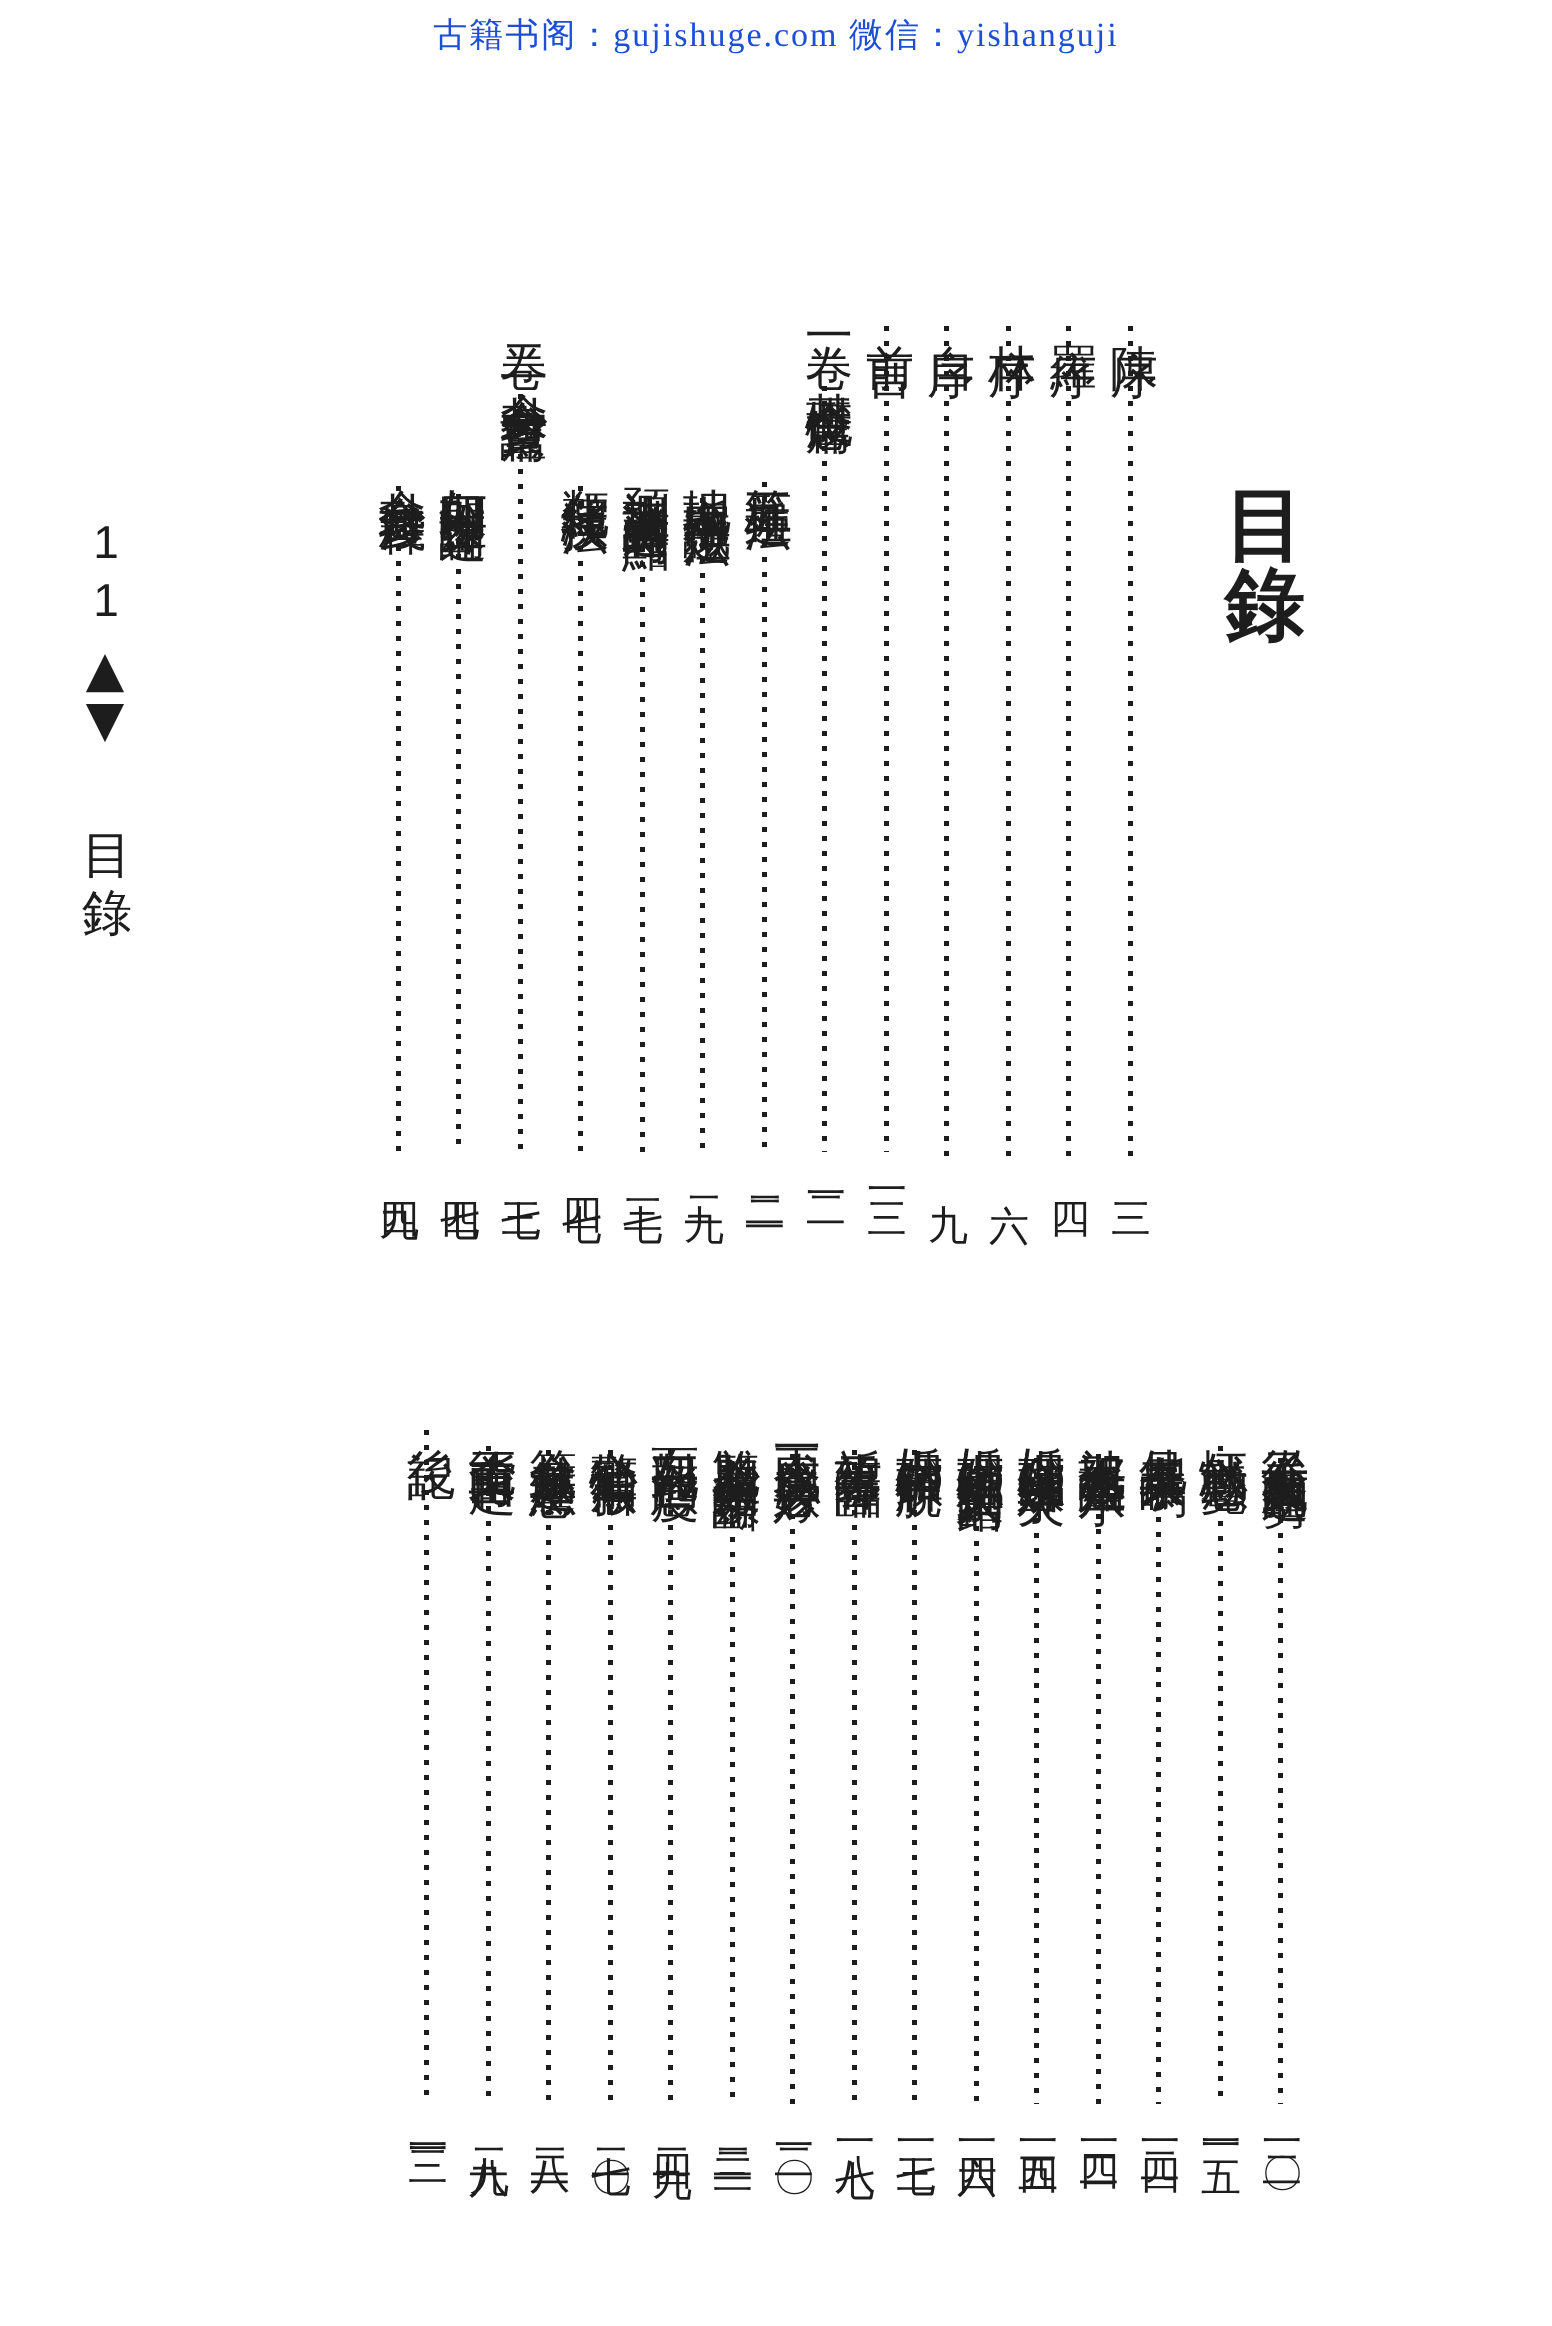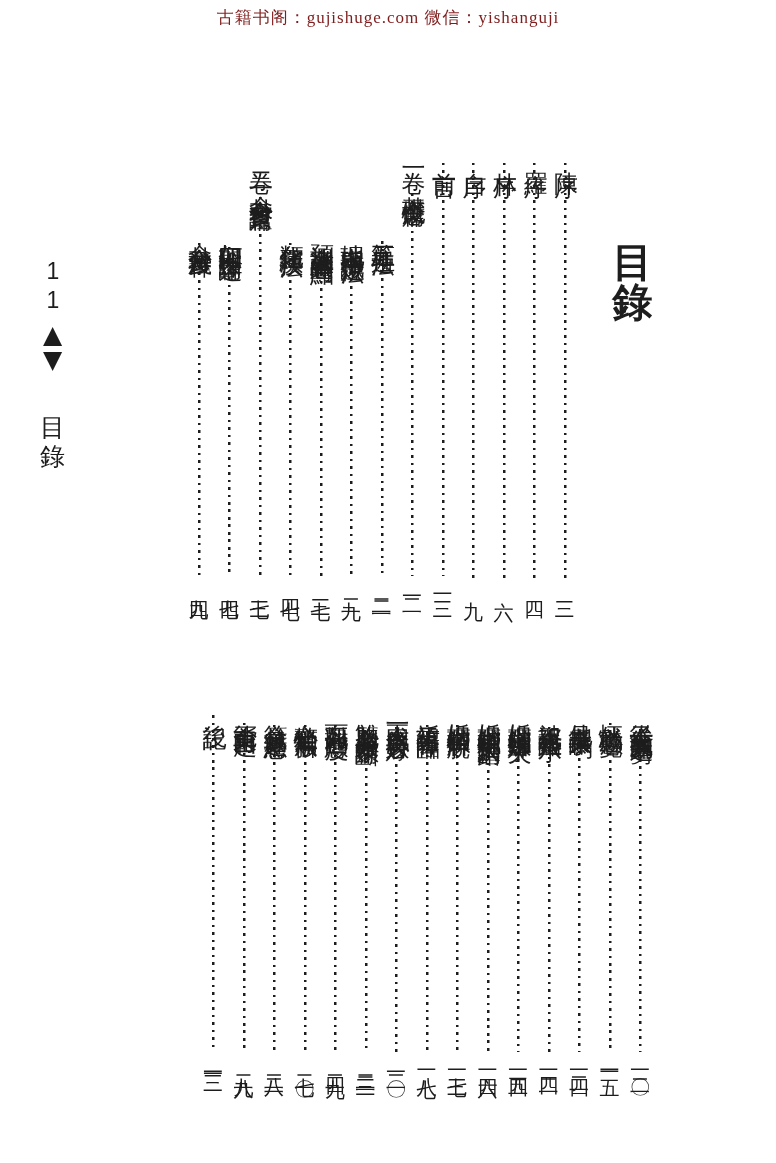--- a/index.html
+++ b/index.html
@@ -5,21 +5,21 @@
   * { margin:0; padding:0; box-sizing:border-box; }
   html,body { width:776px; height:1163px; }
   body {
     position:relative; overflow:hidden;
     background:#ffffff; color:#1d1d1d;
     font-family:"Liberation Serif","DejaVu Serif",serif;
   }
   .watermark {
     position:absolute; top:6px; left:0; width:100%;
     text-align:center; font-size:17px; letter-spacing:1px;
-    color:#7f1d1d;
+    color:#1d4ed8;
   }
   
   .vblock { position:absolute; writing-mode:vertical-rl; }
   .block-top    { top:153px; right:124px; height:435px; }
   .block-bottom { top:705px; right:118px; height:361px; }
 
   .doc-title {
     width:46px; margin-left:28px; padding-top:62px;
     font-size:40px; letter-spacing:36px; line-height:1;
     font-weight:600;

